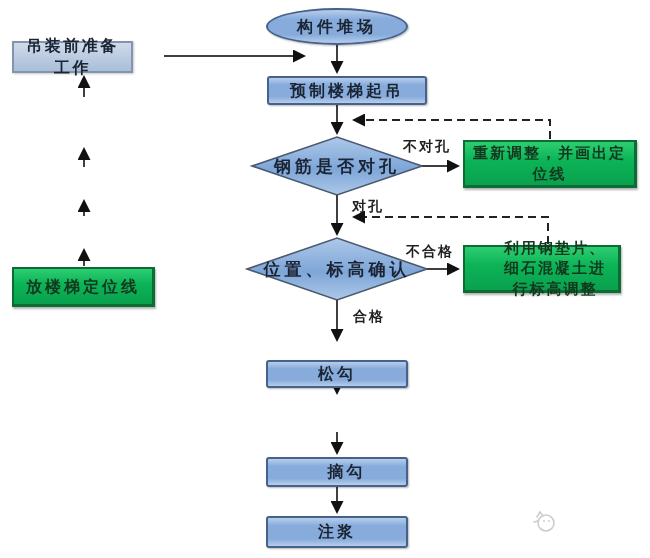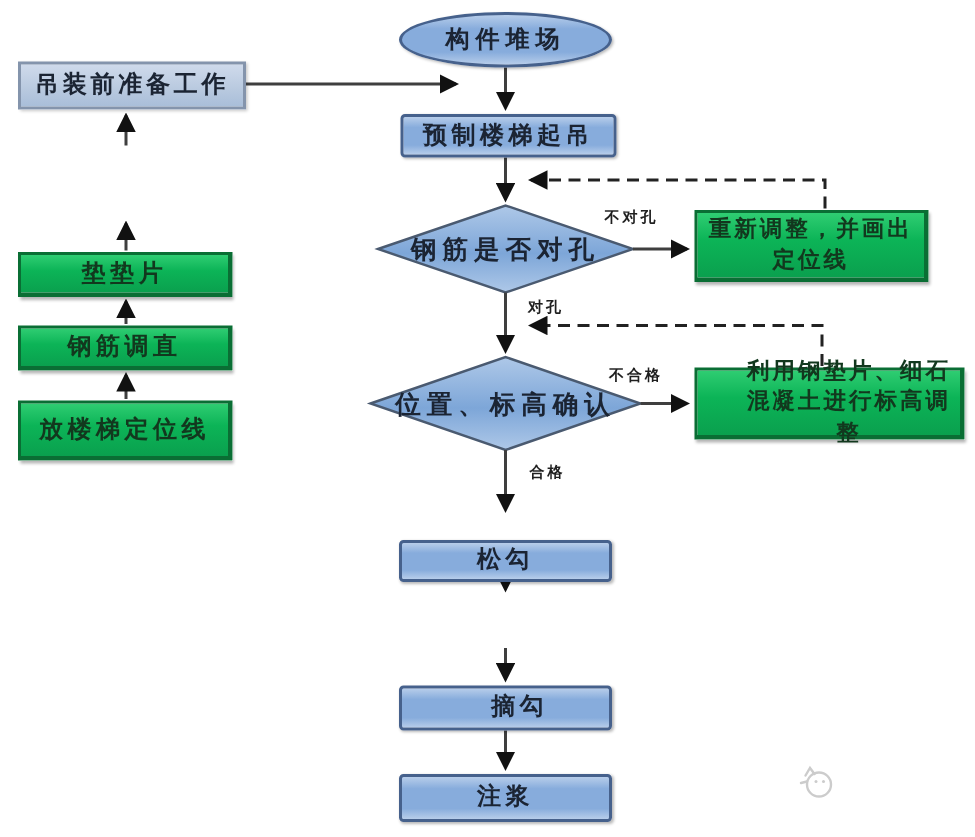--- a/index.html
+++ b/index.html
@@ -30,21 +30,21 @@
     background:linear-gradient(180deg,#2fcd72 0%,var(--green-fill) 42%,#0aa04e 100%);
     border:2px solid var(--green-border);border-bottom-width:3px;border-right-width:3px;
     color:var(--green-text);font-size:16px;letter-spacing:3px;box-shadow:1px 2px 2px rgba(0,0,0,.3);
   }
   .green.small{font-size:15px;letter-spacing:2px;}
   .diamond-text{
     position:absolute;display:flex;align-items:center;justify-content:center;text-align:center;
     font-weight:bold;color:var(--text-dark);font-size:17px;letter-spacing:4px;
   }
   .edge-label{
-    position:absolute;font-size:10px;font-weight:bold;color:#1f1f1f;letter-spacing:2px;white-space:nowrap;font-family:Liberation Serif, serif;
+    position:absolute;font-size:14px;font-weight:bold;color:#1f1f1f;letter-spacing:2px;white-space:nowrap;font-family:Liberation Serif, serif;
   }
   #watermark{
     position:absolute;left:531px;top:508px;display:flex;align-items:center;gap:5px;
     color:var(--watermark-color);
   }
   #watermark .wm-text{font-size:17px;letter-spacing:2px;font-weight:bold;}
 </style>
 </head>
 <body>
 
@@ -79,36 +79,34 @@
     <path class="flow-line" marker-end="url(#arr)" d="M84 167 V149"></path>
     <path class="flow-line" marker-end="url(#arr)" d="M84 216 V201"></path>
     <path class="flow-line" marker-end="url(#arr)" d="M84 266 V250"></path>
 
     <path class="flow-dash" marker-end="url(#arr)" d="M550 139 V120 H354"></path>
     <path class="flow-dash" marker-end="url(#arr)" d="M548 244 V217 H354"></path>
   </svg>
 
   <div class="box blue ellipse" style="left:266px;top:8px;width:142px;height:37px;">构件堆场</div>
 
-  <div class="box prep" style="left:12px;top:41px;width:152px;height:32px;">吊装前准备工作</div>
-  <div class="box green" style="left:12px;top:168px;width:143px;height:30px;">垫垫片</div>
-  <div class="box green" style="left:12px;top:217px;width:143px;height:30px;">钢筋调直</div>
+  <div class="box prep" style="left:12px;top:41px;width:121px;height:32px;">吊装前准备工作</div>
   <div class="box green" style="left:12px;top:267px;width:143px;height:40px;">放楼梯定位线</div>
 
-  <div class="box blue" style="left:267px;top:76px;width:144px;height:29px;">预制楼梯起吊</div>
+  <div class="box blue" style="left:267px;top:76px;width:160px;height:29px;">预制楼梯起吊</div>
 
   <div class="diamond-text" style="left:252px;top:253px;width:170px;height:32px;">位置、标高确认</div>
   <div class="diamond-text" style="left:257px;top:150px;width:160px;height:32px;">钢筋是否对孔</div>
 
   <div class="box blue" style="left:266px;top:360px;width:142px;height:28px;">松勾</div>
   <div class="box blue" style="left:266px;top:457px;width:142px;height:30px;padding-left:24px;">摘勾</div>
   <div class="box blue" style="left:266px;top:516px;width:142px;height:32px;">注浆</div>
 
-  <div class="box green small" style="left:463px;top:140px;width:156px;height:48px;">重新调整，并画出定位线</div>
-  <div class="box green small" style="left:463px;top:245px;width:180px;height:48px;padding-left:32px;">利用钢垫片、细石混凝土进行标高调整</div>
+  <div class="box green small" style="left:463px;top:140px;width:174px;height:48px;">重新调整，并画出定位线</div>
+  <div class="box green small" style="left:463px;top:245px;width:158px;height:48px;padding-left:32px;">利用钢垫片、细石混凝土进行标高调整</div>
 
   <div class="edge-label" style="left:403px;top:138px;">不对孔</div>
   <div class="edge-label" style="left:352px;top:198px;">对孔</div>
   <div class="edge-label" style="left:406px;top:243px;">不合格</div>
   <div class="edge-label" style="left:353px;top:308px;">合格</div>
 
   <div id="watermark">
     <span>
       <svg width="28" height="26" viewBox="0 0 28 26" xmlns="http://www.w3.org/2000/svg">
         <g fill="none" stroke="#cccccc" stroke-width="1.6" stroke-linecap="round">

